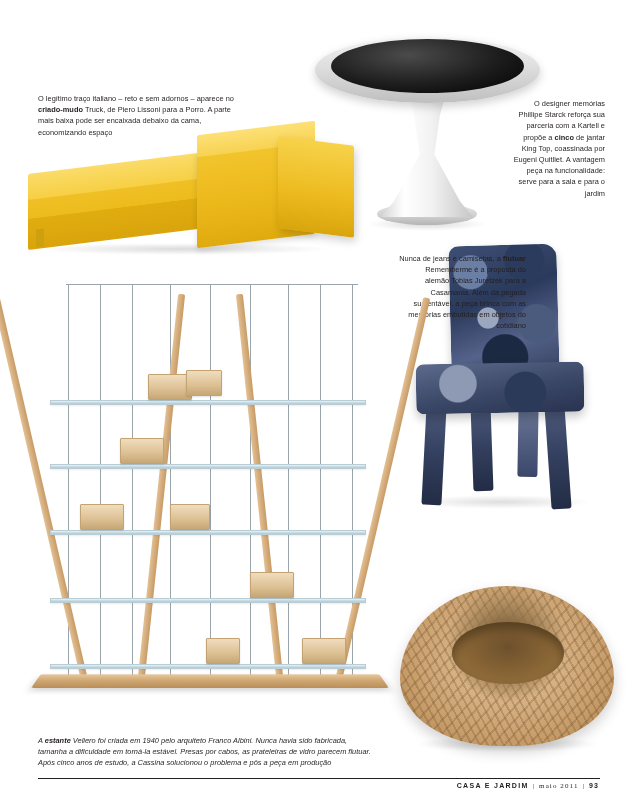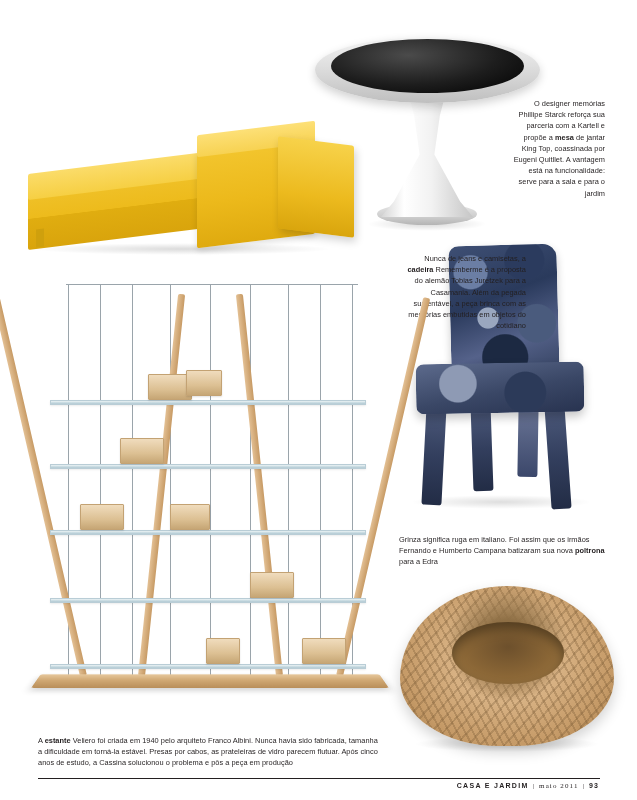--- a/index.html
+++ b/index.html
@@ -209,21 +209,21 @@
   .vel-top {
     position: absolute; left: 46px; top: 22px; width: 292px; height: 1px; background:#9aa4ab;
   }
   .vel-book {
     position: absolute; width: 44px; height: 26px;
     background: linear-gradient(180deg,#f0dcbd 0%, #dcc093 60%, #c6a675 100%);
     border: 1px solid #c3a273;
     border-radius: 1px;
     box-shadow: 0 1px 2px rgba(0,0,0,0.12);
   }
-  .cap-veliero { left: 38px; top: 735px; width: 340px; }
+  .cap-veliero { left: 38px; top: 735px; width: 340px; font-style: italic; }
 
   
   .footer-rule {
     position: absolute; left: 38px; top: 778px; width: 562px; height: 1px; background: #231f20;
   }
   .footer-text {
     position: absolute; right: 38px; top: 782px;
     font-size: 7px; letter-spacing: 1.1px; color: #231f20;
     font-family: "Liberation Serif", serif;
   }
@@ -243,50 +243,50 @@
     <div class="truck-base-top"></div>
     <div class="truck-leg l1"></div>
     <div class="truck-leg l2"></div>
     <div class="truck-drawer-inner2"></div>
     <div class="truck-drawer-inner"></div>
     <div class="truck-drawer-body"></div>
     <div class="truck-drawer-top"></div>
     <div class="truck-drawer-open"></div>
   </div>
 
+  <div class="caption cap-truck">
+    <span>O legítimo traço italiano – reto e sem adornos – aparece no </span><b>criado-mudo</b><span> Truck, de Piero Lissoni para a Porro. A parte mais baixa pode ser encaixada debaixo da cama, economizando espaço</span>
+  </div>
 
   <div class="table-art">
     <div class="tbl-shadow"></div>
     <div class="tbl-foot"></div>
     <div class="tbl-base"></div>
     <div class="tbl-top-outer"></div>
     <div class="tbl-top-inner"></div>
   </div>
 
   <div class="caption cap-table">
-    <span>O designer memórias Phillipe Starck reforça sua parceria com a Kartell e propõe a </span><b>mesa</b><span> de jantar King Top, coassinada por Eugeni Quitllet. A vantagem está na funcionalidade: serve para a sala e para o jardim</span>
+    <span>O designer memórias Phillipe Starck reforça sua parceria com a Kartell e propõe a </span><b>cinco</b><span> de jantar King Top, coassinada por Eugeni Quitllet. A vantagem peça na funcionalidade: serve para a sala e para o jardim</span>
   </div>
 
   <div class="chair-art">
     <div class="chair-shadow"></div>
     <div class="chair-leg a"></div>
     <div class="chair-leg d"></div>
     <div class="chair-leg b"></div>
     <div class="chair-leg c"></div>
     <div class="chair-back"></div>
     <div class="chair-seat"></div>
   </div>
 
   <div class="caption cap-chair">
-    <span>Nunca de jeans e camisetas, a </span><b>cadeira</b><span> Rememberme é a proposta do alemão Tobias Juretzek para a Casamania. Além da pegada sustentável, a peça brinca com as memórias embutidas em objetos do cotidiano</span>
-  </div>
-
-  <div class="caption cap-grinza">
-    <span>Grinza significa ruga em italiano. Foi assim que os irmãos Fernando e Humberto Campana batizaram sua nova </span><b>poltrona</b><span> para a Edra</span>
-  </div>
+    <span>Nunca de jeans e camisetas, a </span><b>flutuar</b><span> Rememberme é a proposta do alemão Tobias Juretzek para a Casamania. Além da pegada sustentável, a peça brinca com as memórias embutidas em objetos do cotidiano</span>
+  </div>
+
 
   <div class="grinza-art">
     <div class="grinza-shadow"></div>
     <div class="grinza-body"></div>
     <div class="grinza-hollow"></div>
   </div>
 
   <div class="veliero-art">
     <div class="vel-top"></div>
 

